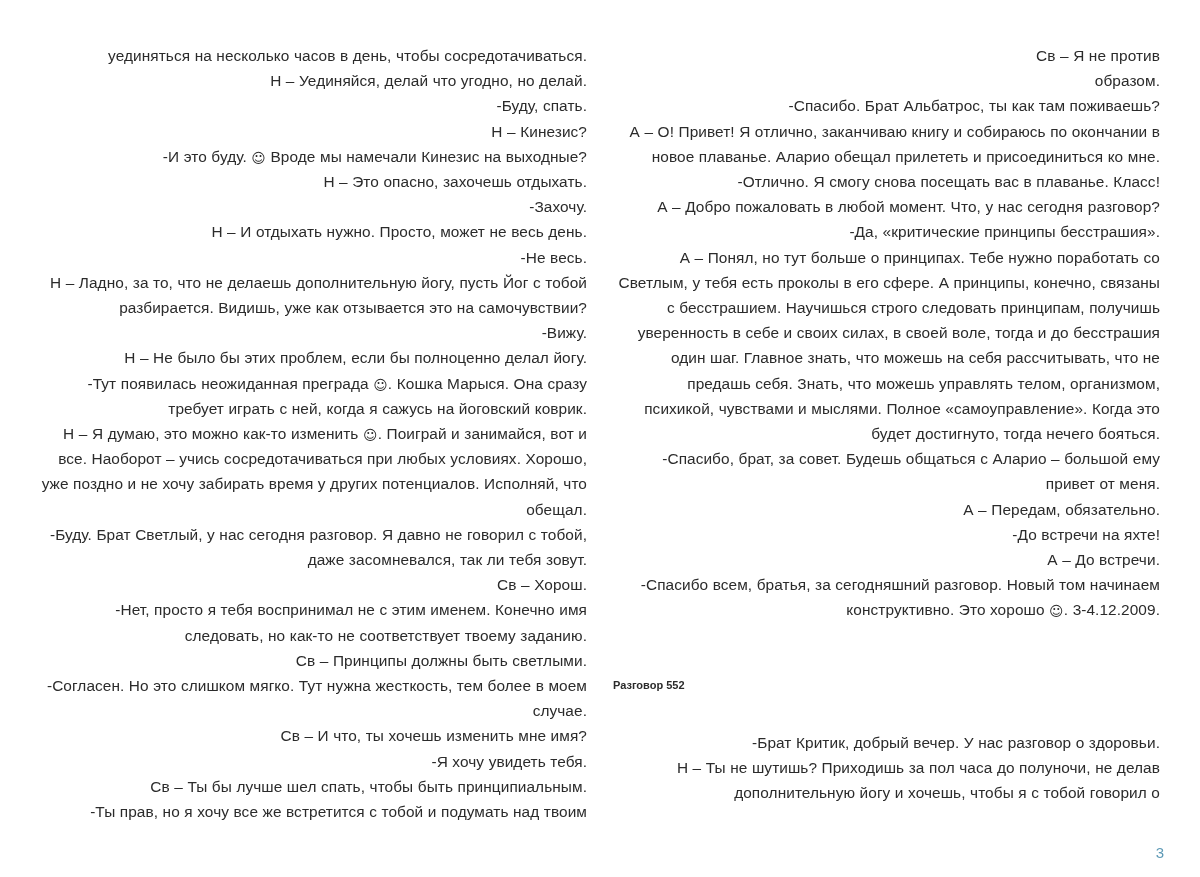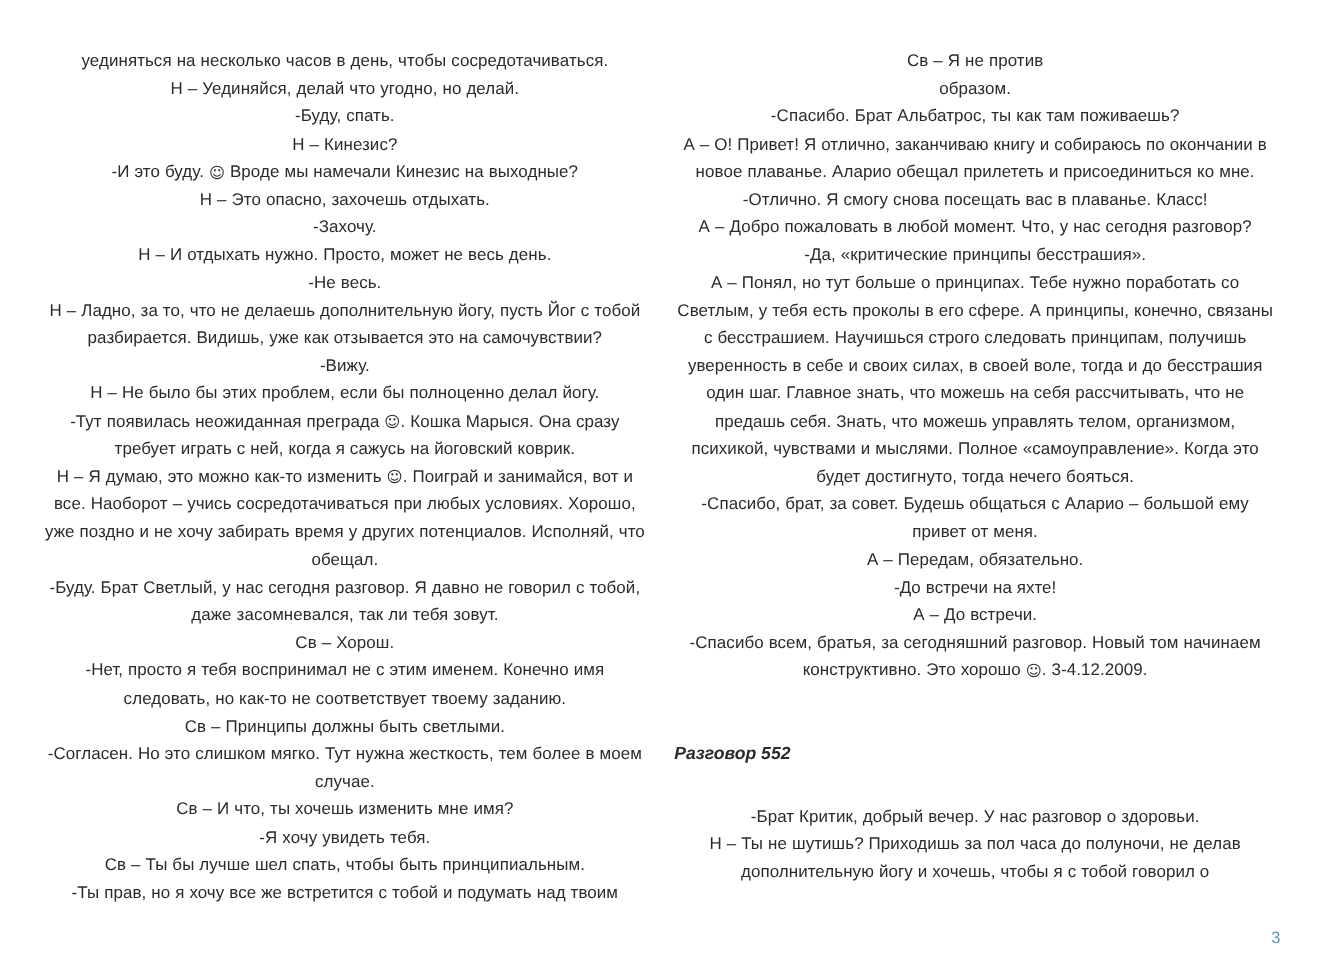--- a/index.html
+++ b/index.html
@@ -42,34 +42,33 @@
   .col-right {
     width: 600px;
     padding-left: 13px;
     padding-right: 40px;
   }
   .line {
     font-size: 15.4px;
     line-height: 25.2px;
     letter-spacing: 0.005em;
     white-space: normal;
-    text-align: center;
+    text-align: right;
     word-spacing: 0.01em;
   }
   .para {
     margin: 0;
     font-size: 15.4px;
     line-height: 25.2px;
   }
   .heading {
     margin: 0;
-    font-size: 16px;
+    font-size: 11px;
     line-height: 25.2px;
     font-weight: bold;
-    font-style: italic;
   }
   .spacer-lg { height: 50px; }
   .spacer-md { height: 32px; }
   .smiley {
     font-family: "DejaVu Sans", sans-serif;
     font-size: 14px;
     line-height: 1;
     vertical-align: -0.04em;
   }
   .page-number {

